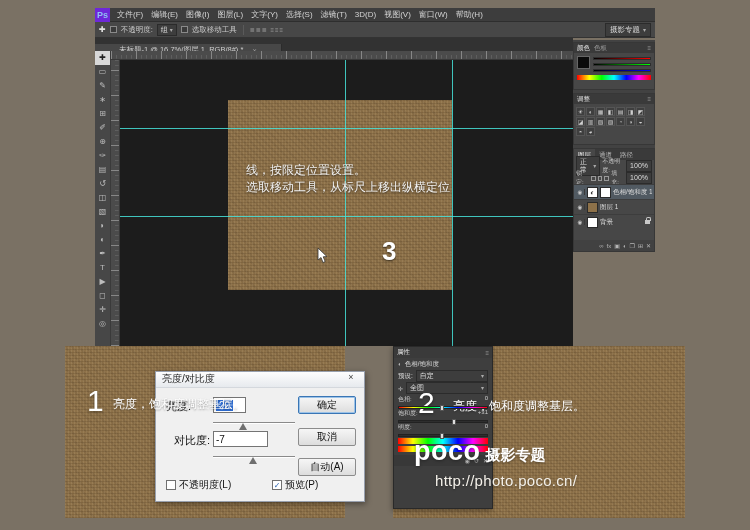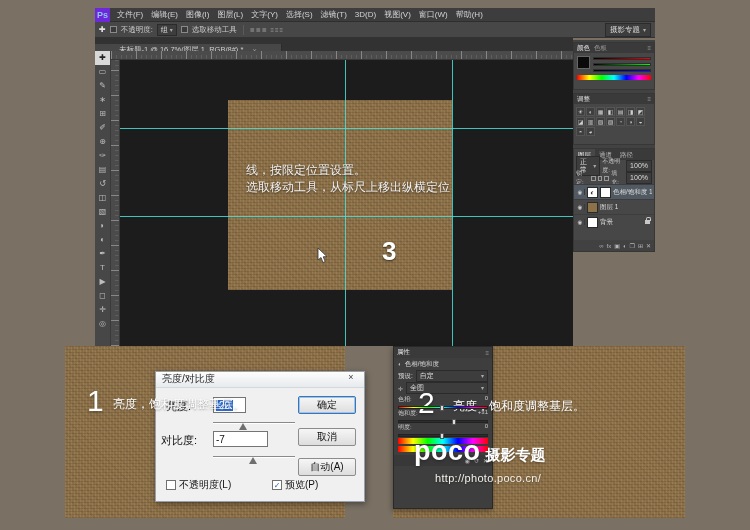--- a/index.html
+++ b/index.html
@@ -92,21 +92,21 @@
 .dbtn{position:absolute;width:58px;height:18px;background:linear-gradient(#f6f6f6,#ddd);border:1px solid #8c8c8c;border-radius:2px;font-size:10px;color:#111;display:flex;align-items:center;justify-content:center}
 .dbtn.default{border-color:#3a76b5;box-shadow:inset 0 0 0 1px #9cc3e8}
 .dslider{position:absolute;height:10px}
 .groove{position:absolute;left:0;right:0;top:2px;height:1px;background:#8a8a8a;box-shadow:0 1px 0 #fff}
 .dthumb{position:absolute;top:3px;width:0;height:0;border-left:4px solid transparent;border-right:4px solid transparent;border-bottom:7px solid #6f6f6f}
 .dcheck{position:absolute;display:flex;align-items:center;gap:3px;font-size:10px;color:#111}
 .cbox{width:10px;height:10px;background:#fff;border:1px solid #707070;font-size:8px;line-height:9px;text-align:center;color:#2a62b0;flex:none}
 
 .poco{font-size:27px;font-weight:bold;color:#fff;letter-spacing:.5px;text-shadow:0 1px 3px rgba(0,0,0,.35)}
 .poco-suffix{font-size:15px;font-weight:bold;color:#fff;margin-left:5px;text-shadow:0 1px 2px rgba(0,0,0,.35)}
-.poco-url{font-size:11px;color:#f4f1ea;letter-spacing:.3px;text-shadow:0 1px 2px rgba(0,0,0,.35)}
+.poco-url{font-size:15px;color:#f4f1ea;letter-spacing:.3px;text-shadow:0 1px 2px rgba(0,0,0,.35)}
 
 .props{left:190px;top:8px;width:100px;height:163px;background:#3e3e3e;border:1px solid #292929;box-shadow:-1px 2px 5px rgba(0,0,0,.35);display:flex;flex-direction:column;z-index:5}
 .props .ptabs{height:11px}
 .prow{display:flex;align-items:center;gap:3px;padding:0 4px;font-size:6.5px;color:#d5d5d5;height:12px}
 .prow .picon{font-size:6px;color:#bbb}
 .prow .grow{flex:1;justify-content:space-between}
 .pslider{padding:1px 4px;height:14px;font-size:6px;color:#ccc}
 .lbl-line{display:flex;justify-content:space-between}
 .ptrack{height:3px;background:#2e2e2e;border:1px solid #222;margin-top:2px;position:relative}
 .ptrack.hue{background:linear-gradient(90deg,#f00,#ff0,#0f0,#0ff,#00f,#f0f,#f00)}
@@ -311,21 +311,21 @@
       </div>
       <span class="dlabel" style="left:10px;top:27px">亮度:</span>
       <span class="dinput" style="left:57px;top:25px;width:33px">
           <span class="selblue">20</span>
         </span>
       <span class="dbtn default" style="left:142px;top:24px">确定</span>
       <span class="dslider" style="left:57px;top:48px;width:82px">
           <span class="groove"></span>
           <span class="dthumb" style="left:26px"></span>
         </span>
-      <span class="dlabel" style="left:5px;top:61px">对比度:</span>
+      <span class="dlabel" style="left:18px;top:61px">对比度:</span>
       <span class="dinput" style="left:57px;top:59px;width:55px">
           <span>-7</span>
         </span>
       <span class="dbtn" style="left:142px;top:56px">取消</span>
       <span class="dslider" style="left:57px;top:82px;width:82px">
           <span class="groove"></span>
           <span class="dthumb" style="left:36px"></span>
         </span>
       <span class="dbtn" style="left:142px;top:86px">自动(A)</span>
       <span class="dcheck" style="left:10px;top:106px">

